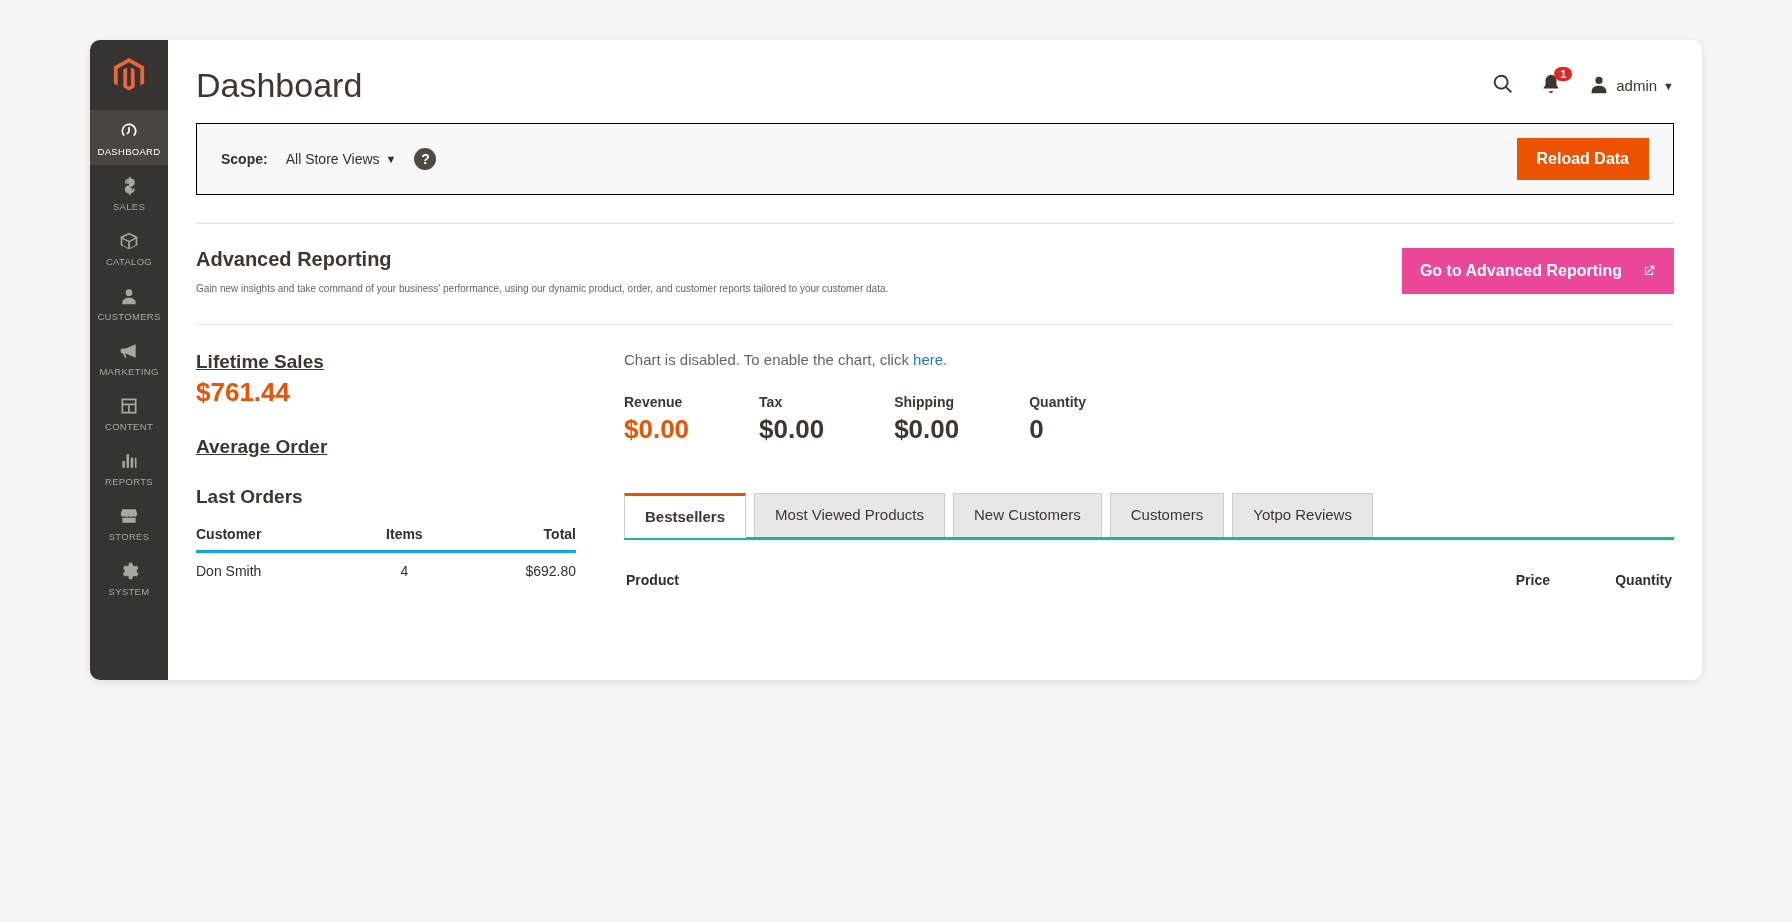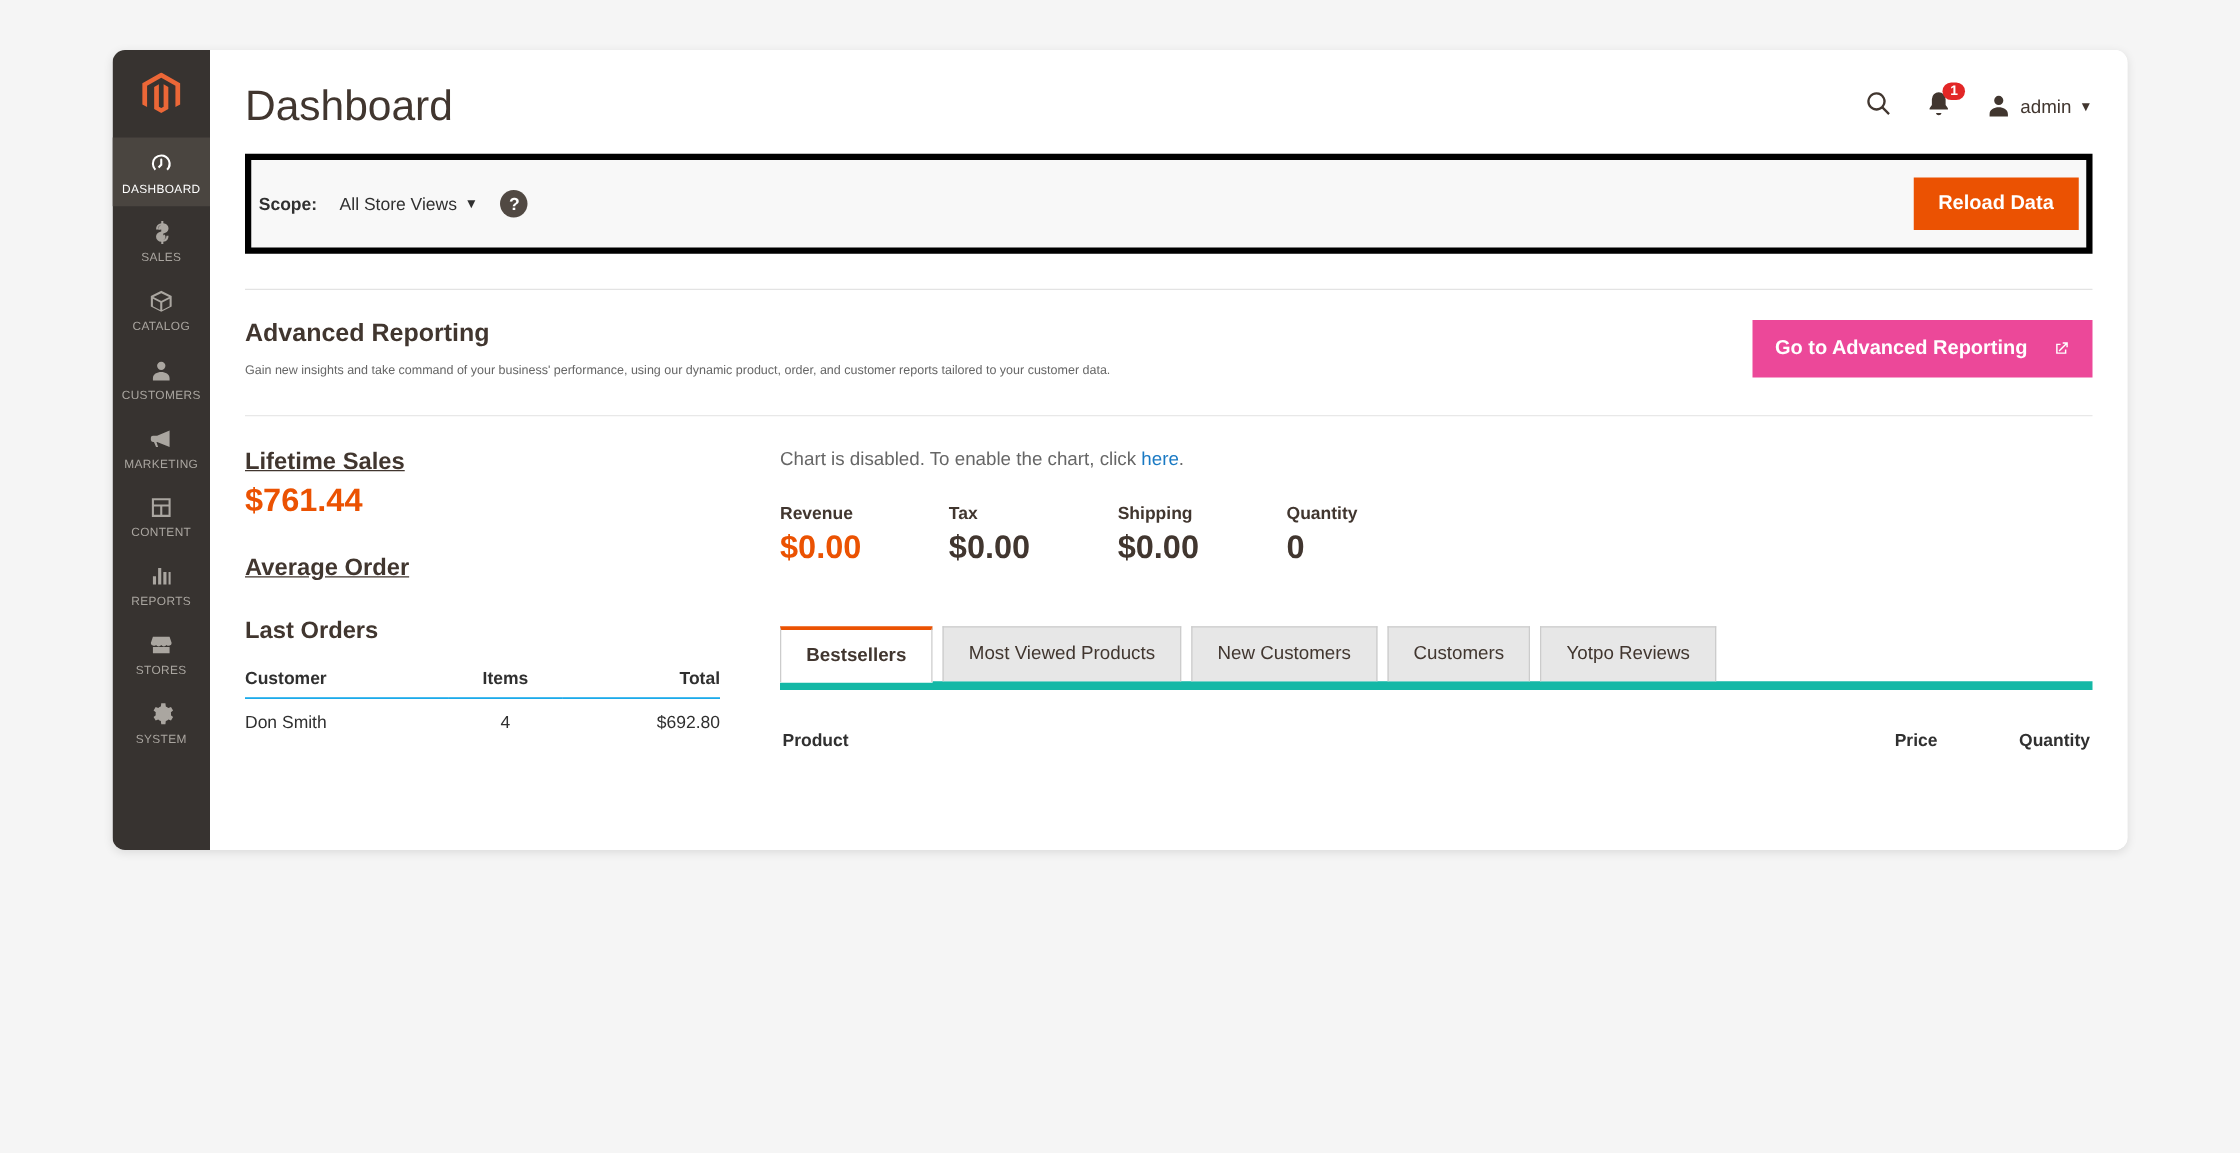--- a/index.html
+++ b/index.html
@@ -14,21 +14,21 @@
 .nav-item .nav-icon svg { width: 20px; height: 20px; fill: currentColor; }
 .main { flex: 1; overflow: auto; background: #fff; padding: 0 28px 20px; }
 .topbar { display: flex; align-items: center; justify-content: space-between; padding: 26px 0 18px; }
 .page-title { font-size: 34px; font-weight: 400; color: #41362f; }
 .top-actions { display: flex; align-items: center; gap: 26px; }
 .search-icon svg, .bell-icon svg, .user-icon svg { width: 22px; height: 22px; fill: #41362f; }
 .bell-wrap { position: relative; cursor: pointer; }
 .bell-badge { position: absolute; top: -6px; right: -10px; background: #e22626; color: #fff; border-radius: 10px; font-size: 11px; font-weight: 700; padding: 1px 6px; }
 .user-drop { display: flex; align-items: center; gap: 6px; cursor: pointer; color: #41362f; font-size: 15px; }
 .user-drop .caret { font-size: 11px; }
-.scope-bar { background: #f8f8f8; border: 5px solid #000000; display: flex; align-items: center; justify-content: space-between; padding: 14px 6px; margin-bottom: 28px; }
+.scope-bar { background: #f8f8f8; border: 1px solid #000000; display: flex; align-items: center; justify-content: space-between; padding: 14px 24px; margin-bottom: 28px; }
 .scope-left { display: flex; align-items: center; gap: 18px; }
 .scope-label { font-weight: 700; font-size: 14px; color: #303030; }
 .scope-select { display: flex; align-items: center; gap: 6px; font-size: 14px; color: #303030; cursor: pointer; }
 .scope-select .caret { font-size: 11px; }
 .help-dot { width: 22px; height: 22px; border-radius: 50%; background: #514943; color: #fff; display: flex; align-items: center; justify-content: center; font-weight: 700; font-size: 14px; cursor: pointer; }
 .btn-orange { background: #eb5202; color: #fff; border: none; font-size: 16px; font-weight: 600; padding: 12px 20px; cursor: pointer; }
 .btn-blue { background: #ec4899; color: #fff; border: none; font-size: 16px; font-weight: 600; padding: 14px 18px; cursor: pointer; display: flex; align-items: center; gap: 20px; }
 .btn-blue svg { width: 14px; height: 14px; fill: #fff; }
 .divider { border-top: 1px solid #e3e3e3; margin-bottom: 24px; }
 .adv-section { display: flex; justify-content: space-between; align-items: flex-start; gap: 40px; margin-bottom: 28px; }
@@ -43,25 +43,25 @@
 .metric-value { font-size: 26px; font-weight: 700; color: #41362f; }
 .metric-value.orange { color: #eb5202; }
 .chart-msg { font-size: 15px; color: #666; margin-bottom: 26px; }
 .chart-msg a { color: #1979c3; text-decoration: none; cursor: pointer; }
 .mini-stats { display: flex; gap: 70px; margin-bottom: 48px; }
 .mini-stat .ms-label { font-size: 14px; font-weight: 700; color: #41362f; margin-bottom: 4px; }
 .mini-stat .ms-value { font-size: 26px; font-weight: 700; color: #41362f; }
 .mini-stat .ms-value.orange { color: #eb5202; }
 .last-orders h3 { font-size: 19px; font-weight: 700; color: #41362f; margin-bottom: 10px; }
 .orders-table { width: 100%; border-collapse: collapse; font-size: 14px; color: #303030; }
-.orders-table th { text-align: left; font-weight: 700; padding: 8px 0; border-bottom: 1px solid #0ea5e9; }
+.orders-table th { text-align: left; font-weight: 700; padding: 8px 0; border-bottom: 3px solid #0ea5e9; }
 .orders-table th.right, .orders-table td.right { text-align: right; }
 .orders-table th.center, .orders-table td.center { text-align: center; }
 .orders-table td { padding: 10px 0; }
-.tabs { display: flex; border-bottom: 7px solid #14b8a6; }
+.tabs { display: flex; border-bottom: 3px solid #14b8a6; }
 .tab { background: #e7e7e7; border: 1px solid #ccc; border-bottom: none; padding: 12px 20px; font-size: 15px; color: #41362f; cursor: pointer; margin-right: 8px; }
 .tab.active { background: #fff; border-top: 3px solid #eb5202; border-bottom: 1px solid #fff; margin-bottom: -1px; font-weight: 600; }
 .tab-content { padding: 20px 0; }
 .prod-table { width: 100%; font-size: 14px; color: #303030; }
 .prod-table th { text-align: left; font-weight: 700; padding: 10px 0; }
 .prod-table th.right { text-align: right; }
 </style>
 </head>
 <body>
 

